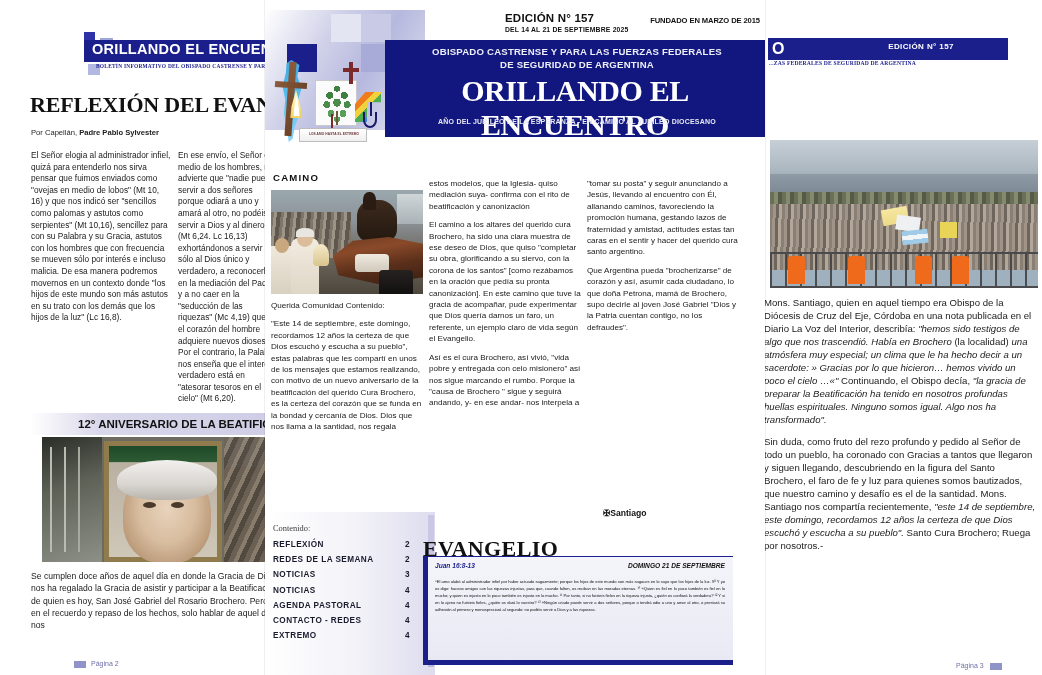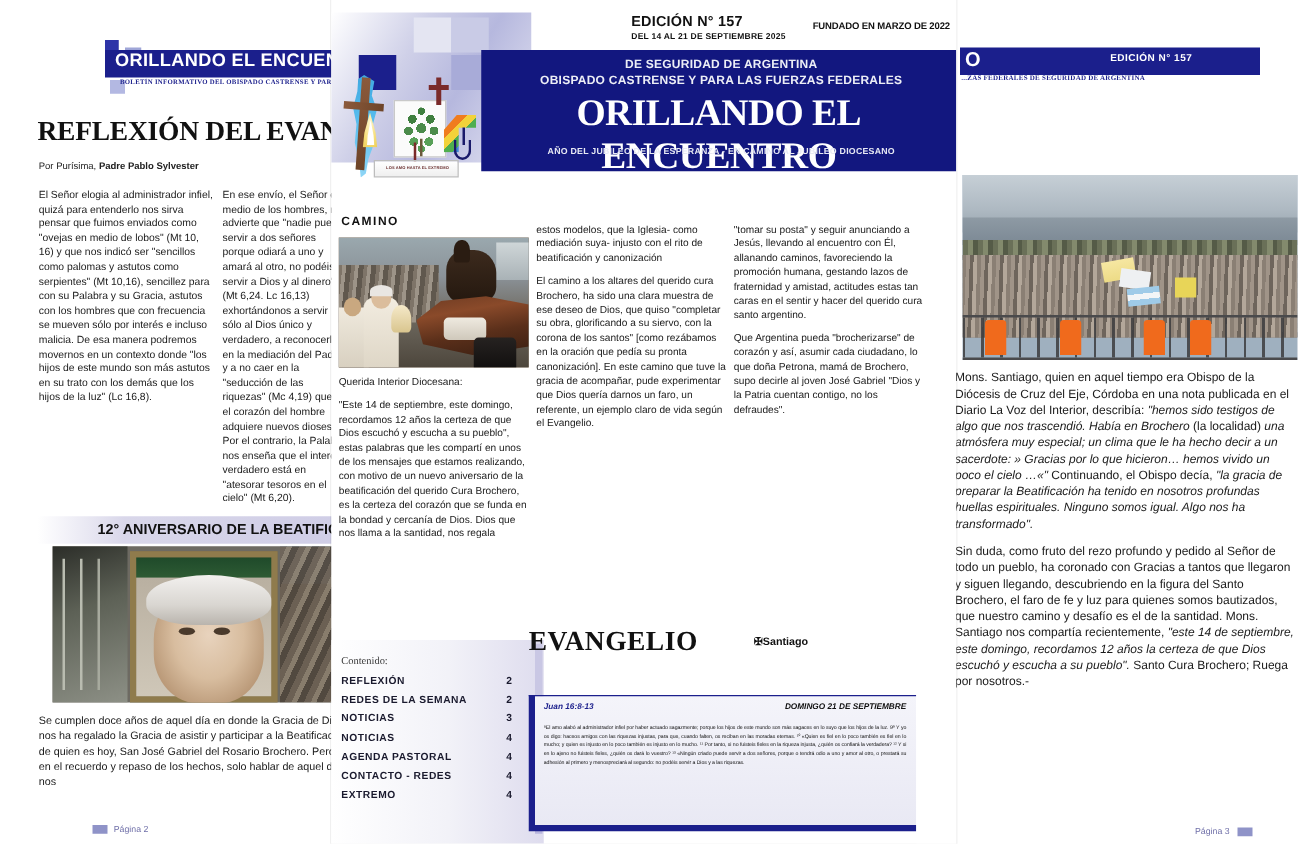--- a/index.html
+++ b/index.html
@@ -460,21 +460,21 @@
     position:absolute; left: 163px; top: 515px; width: 6px; height: 48px;
     background:#c9c7e4;
   }
   .cp-toc-bar2 {
     position:absolute; left: 163px; top: 572px; width: 6px; height: 95px;
     background:#b9b6de;
   }
 
   
   .cp-ev-title {
-    position:absolute; left: 158px; top: 500px; width: 200px;
+    position:absolute; left: 158px; top: 536px; width: 200px;
     font-family:"Liberation Serif", serif;
     font-size: 22px; font-weight:700; color:#111; letter-spacing:.4px;
   }
   .cp-ev-box {
     position:absolute; left: 158px; top: 556px; width: 310px; height: 104px;
     background: linear-gradient(180deg,#f4f4fa 0%, #e9e9f4 100%);
     border-left: 5px solid #1b1f8c;
     border-top: 1px solid #1b1f8c;
   }
   .cp-ev-ref {
@@ -512,21 +512,21 @@
       <div class="lp-sq lp-sq2"></div>
       <div class="lp-sq lp-sq3"></div>
       <div class="lp-mast-bar"></div>
       <div class="lp-mast-title">ORILLANDO EL ENCUENTRO</div>
       <div class="lp-mast-sub">BOLETÍN INFORMATIVO DEL OBISPADO CASTRENSE Y PARA LAS FUERZAS FEDERALES DE SEGURIDAD DE ARGENTINA</div>
     </div>
 
     <div class="lp-h1">REFLEXIÓN DEL EVANGELIO</div>
 
     <div class="lp-byline">
-      <span>Por Purísima, </span><b>Padre Pablo Sylvester</b>
+      <span>Por Capellán, </span><b>Padre Pablo Sylvester</b>
     </div>
 
     <div class="lp-col" id="lp-col1">El Señor elogia al administrador infiel, quizá para entenderlo nos sirva pensar que fuimos enviados como "ovejas en medio de lobos" (Mt 10, 16) y que nos indicó ser "sencillos como palomas y astutos como serpientes" (Mt 10,16), sencillez para con su Palabra y su Gracia, astutos con los hombres que con frecuencia se mueven sólo por interés e incluso malicia. De esa manera podremos movernos en un contexto donde "los hijos de este mundo son más astutos en su trato con los demás que los hijos de la luz" (Lc 16,8).</div>
     <div class="lp-col" id="lp-col2">En ese envío, el Señor en medio de los hombres, nos advierte que "nadie puede servir a dos señores porque odiará a uno y amará al otro, no podéis servir a Dios y al dinero" (Mt 6,24. Lc 16,13) exhortándonos a servir sólo al Dios único y verdadero, a reconocerlo en la mediación del Padre y a no caer en la "seducción de las riquezas" (Mc 4,19) que en el corazón del hombre adquiere nuevos dioses. Por el contrario, la Palabra nos enseña que el interés verdadero está en "atesorar tesoros en el cielo" (Mt 6,20).</div>
 
     <div class="lp-anniv-bar"></div>
     <div class="lp-anniv-title">12° ANIVERSARIO DE LA BEATIFICACIÓN</div>
 
     <div class="lp-photo">
       <div class="scaffold"></div>
@@ -586,26 +586,26 @@
 
     <div class="cp-grad"></div>
     <div class="cp-chk e"></div>
     <div class="cp-chk b"></div>
     <div class="cp-chk a"></div>
     <div class="cp-chk c"></div>
     <div class="cp-chk d"></div>
 
     <div class="cp-ed-num">EDICIÓN N° 157</div>
     <div class="cp-ed-date">DEL 14 AL 21 DE SEPTIEMBRE 2025</div>
-    <div class="cp-fundado">FUNDADO EN MARZO DE 2022</div>
+    <div class="cp-fundado">FUNDADO EN MARZO DE 2015</div>
 
     <div class="cp-banner"></div>
     <div class="cp-banner-sub1">
+      <div>OBISPADO CASTRENSE Y PARA LAS FUERZAS  FEDERALES</div>
       <div>DE SEGURIDAD DE ARGENTINA</div>
-      <div>OBISPADO CASTRENSE Y PARA LAS FUERZAS  FEDERALES</div>
     </div>
     <div class="cp-banner-title">ORILLANDO EL ENCUENTRO</div>
     <div class="cp-banner-sub2">AÑO DEL JUBILEO DE LA ESPERANZA - EN CAMINO AL JUBILEO DIOCESANO</div>
 
     <div class="coat">
       <div class="argmap"></div>
       <div class="cross-main"></div>
       <div class="cross-arm"></div>
       <div class="virgin"></div>
       <div class="virgin2"></div>
@@ -635,27 +635,28 @@
       <div class="pedestal"></div>
       <div class="priestB"></div>
       <div class="headB"></div>
       <div class="priestA"></div>
       <div class="headA"></div>
       <div class="hairA"></div>
       <div class="reliquary"></div>
     </div>
 
     <div class="cp-col" id="cp-col1">
-      <p>Querida Interior Diocesana:</p>
+      <p>Querida Comunidad Contenido:</p>
       <p>"Este 14 de septiembre, este domingo, recordamos 12 años la certeza de que Dios escuchó y escucha a su pueblo", estas palabras que les compartí en unos de los mensajes que estamos realizando, con motivo de un nuevo aniversario de la beatificación del querido Cura Brochero, es la certeza del corazón que se funda en la bondad y cercanía de Dios. Dios que nos llama a la santidad, nos regala</p>
     </div>
 
     <div class="cp-col" id="cp-col2">
-      <p>estos modelos, que la Iglesia- como mediación suya- injusto con el rito de beatificación y canonización</p>
+      <p>estos modelos, que la Iglesia- quiso mediación suya- confirma con el rito de beatificación y canonización</p>
       <p>El camino a los altares del querido cura Brochero, ha sido una clara muestra de ese deseo de Dios, que quiso "completar su obra, glorificando a su siervo, con la corona de los santos" [como rezábamos en la oración que pedía su pronta canonización]. En este camino que tuve la gracia de acompañar, pude experimentar que Dios quería darnos un faro, un referente, un ejemplo claro de vida según el Evangelio.</p>
+      <p>Así es el cura Brochero, así vivió, "vida pobre y entregada con celo misionero" así nos sigue marcando el rumbo. Porque la "causa de Brochero " sigue y seguirá andando, y- en ese andar- nos interpela a</p>
     </div>
 
     <div class="cp-col" id="cp-col3">
       <p>"tomar su posta" y seguir anunciando a Jesús, llevando al encuentro con Él, allanando caminos, favoreciendo la promoción humana, gestando lazos de fraternidad y amistad, actitudes estas tan caras en el sentir y hacer del querido cura santo argentino.</p>
       <p>Que Argentina pueda "brocherizarse" de corazón y así, asumir cada ciudadano, lo que doña Petrona, mamá de Brochero, supo decirle al joven José Gabriel "Dios y la Patria cuentan contigo, no los defraudes".</p>
     </div>
 
     <div class="cp-signature">✠Santiago</div>
 
     <div class="cp-toc"></div>

